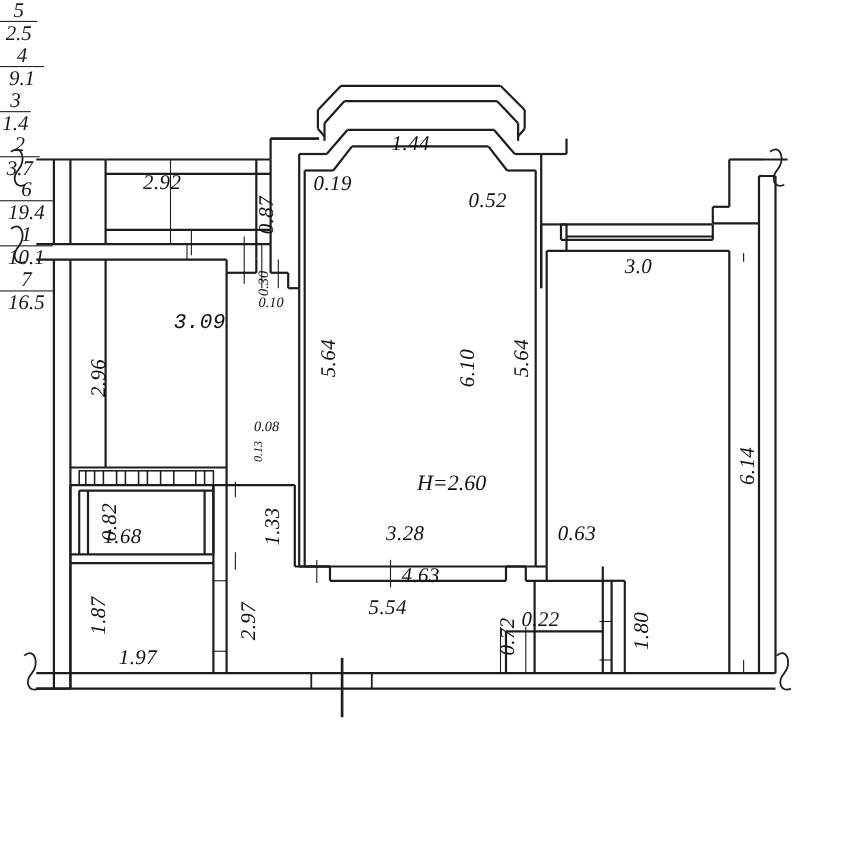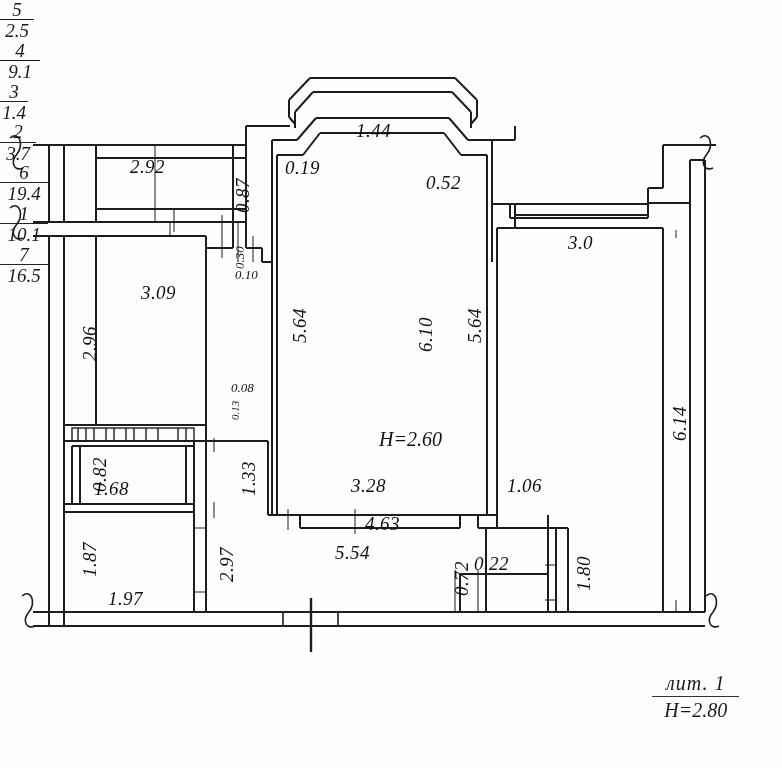--- a/index.html
+++ b/index.html
@@ -240,21 +240,21 @@
 
   <div class="lbl dim" style="left:130px;top:156px;">2.92</div>
   <div class="roomnum" style="left:136px;top:176px;width:34px;">
     <span class="n">5</span>
     <span class="a">2.5</span>
   </div>
   <div class="lbl dim rot" style="left:232px;top:155px;transform:rotate(-90deg) translate(-58px,0);">0.87</div>
   <div class="lbl dim-sm rot" style="left:232px;top:237px;transform:rotate(-90deg) translate(-32px,0);">0.30</div>
   <div class="lbl dim-sm" style="left:235px;top:267px;">0.10</div>
 
-  <div class="lbl dim" style="left:141px;top:282px;">3.09</div>
+  <div class="lbl dim" style="left:158px;top:282px;font-family:Liberation Mono, monospace;">3.09</div>
   <div class="lbl dim rot" style="left:79px;top:303px;transform:rotate(-90deg) translate(-58px,0);">2.96</div>
   <div class="roomnum" style="left:143px;top:320px;width:40px;">
     <span class="n">4</span>
     <span class="a">9.1</span>
   </div>
 
   <div class="lbl dim-sm" style="left:231px;top:380px;">0.08</div>
   <div class="lbl dim-xs rot" style="left:229px;top:392px;transform:rotate(-90deg) translate(-28px,0);">0.13</div>
 
   <div class="lbl dim rot" style="left:89px;top:446px;transform:rotate(-90deg) translate(-46px,0);">0.82</div>
@@ -295,21 +295,17 @@
   </div>
   <div class="lbl dim rot" style="left:451px;top:550px;transform:rotate(-90deg) translate(-46px,0);">0.72</div>
   <div class="lbl dim" style="left:474px;top:553px;text-align:center;">0.22</div>
 
   <div class="lbl dim" style="left:568px;top:232px;">3.0</div>
   <div class="roomnum" style="left:571px;top:370px;width:48px;">
     <span class="n">7</span>
     <span class="a">16.5</span>
   </div>
   <div class="lbl dim rot" style="left:669px;top:389px;transform:rotate(-90deg) translate(-52px,0);">6.14</div>
-  <div class="lbl dim" style="left:507px;top:475px;">1.06</div>
+  <div class="lbl dim" style="left:507px;top:475px;">0.63</div>
   <div class="lbl dim rot" style="left:573px;top:545px;transform:rotate(-90deg) translate(-46px,0);">1.80</div>
 
-  <div class="stamp" style="left:652px;top:672px;">
-    <div class="top">лит. 1</div>
-    <div class="bot">H=2.80</div>
-  </div>
 
 </div>
 
 </body></html>

